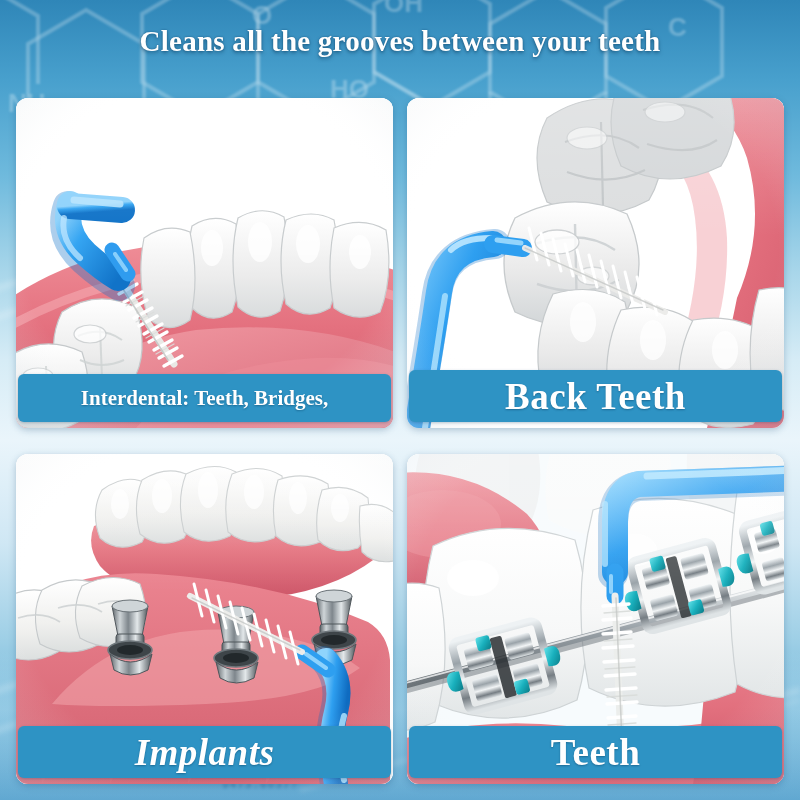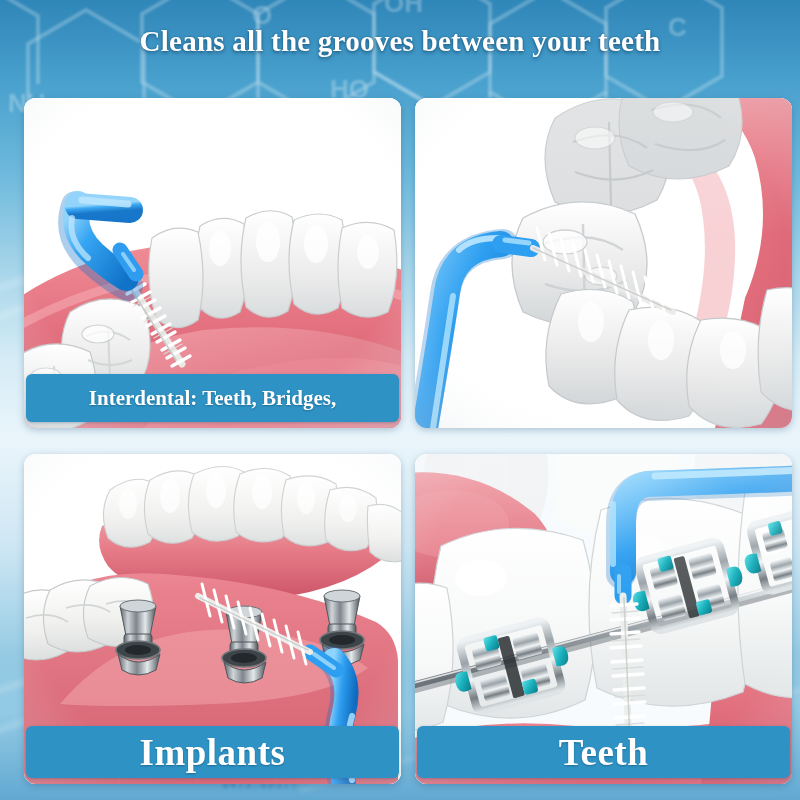--- a/index.html
+++ b/index.html
@@ -25,29 +25,29 @@
   
   .title{
     position:absolute;top:24px;left:0;width:800px;text-align:center;
     font-family:"Liberation Serif", serif;
     font-weight:bold;font-size:30px;letter-spacing:.2px;color:#ffffff;
     text-shadow:0 2px 4px rgba(10,60,95,.55), 0 0 2px rgba(10,60,95,.5);
     transform:scaleX(.97);
   }
 
   
-  .grid{position:absolute;left:24px;top:98px;width:768px;height:508px;}
+  .grid{position:absolute;left:16px;top:98px;width:768px;height:508px;}
   .panel{
     position:absolute;width:377px;height:330px;
     background:#fff;border-radius:12px;overflow:hidden;
     box-shadow:0 2px 7px rgba(20,70,110,.28);
   }
   .p-tl{left:0;top:0;}
   .p-tr{left:391px;top:0;}
-  .p-bl{left:0;top:356px;}
+  .p-bl{left:0;top:356px;font-style:italic;}
   .p-br{left:391px;top:356px;}
 
   .art{position:absolute;inset:0;background:#ffffff;}
   .art svg{display:block;width:100%;height:100%;}
 
   
   .cap{
     position:absolute;left:2px;right:2px;bottom:6px;
     background:#2e93c4;border-radius:6px;
     color:#fff;text-align:center;
@@ -346,20 +346,21 @@
               <path d="M234 195 L230 179"></path>
                 <path d="M246 201 L242 185"></path>
             </g>
             <path d="M118 150 L256 212" stroke="#c3c6c5" stroke-width="1.4" stroke-linecap="round" opacity=".75"></path>
           </g>
 
           <rect width="377" height="330" fill="url(#vigB)"></rect>
         </svg>
       </div>
       <div class="gloss"></div>
+      <div class="cap cap-lg">Back Teeth</div>
     </div>
 
     <div class="panel p-bl">
       <div class="art">
         <svg viewBox="0 0 377 330" preserveAspectRatio="xMidYMid slice" aria-hidden="true">
           <defs>
             <linearGradient id="gumC" x1="0" y1="0" x2="0" y2="1">
               <stop offset="0" stop-color="#f19aa2"></stop>
                 <stop offset=".5" stop-color="#e4737f"></stop>
               <stop offset="1" stop-color="#cc5568"></stop>

